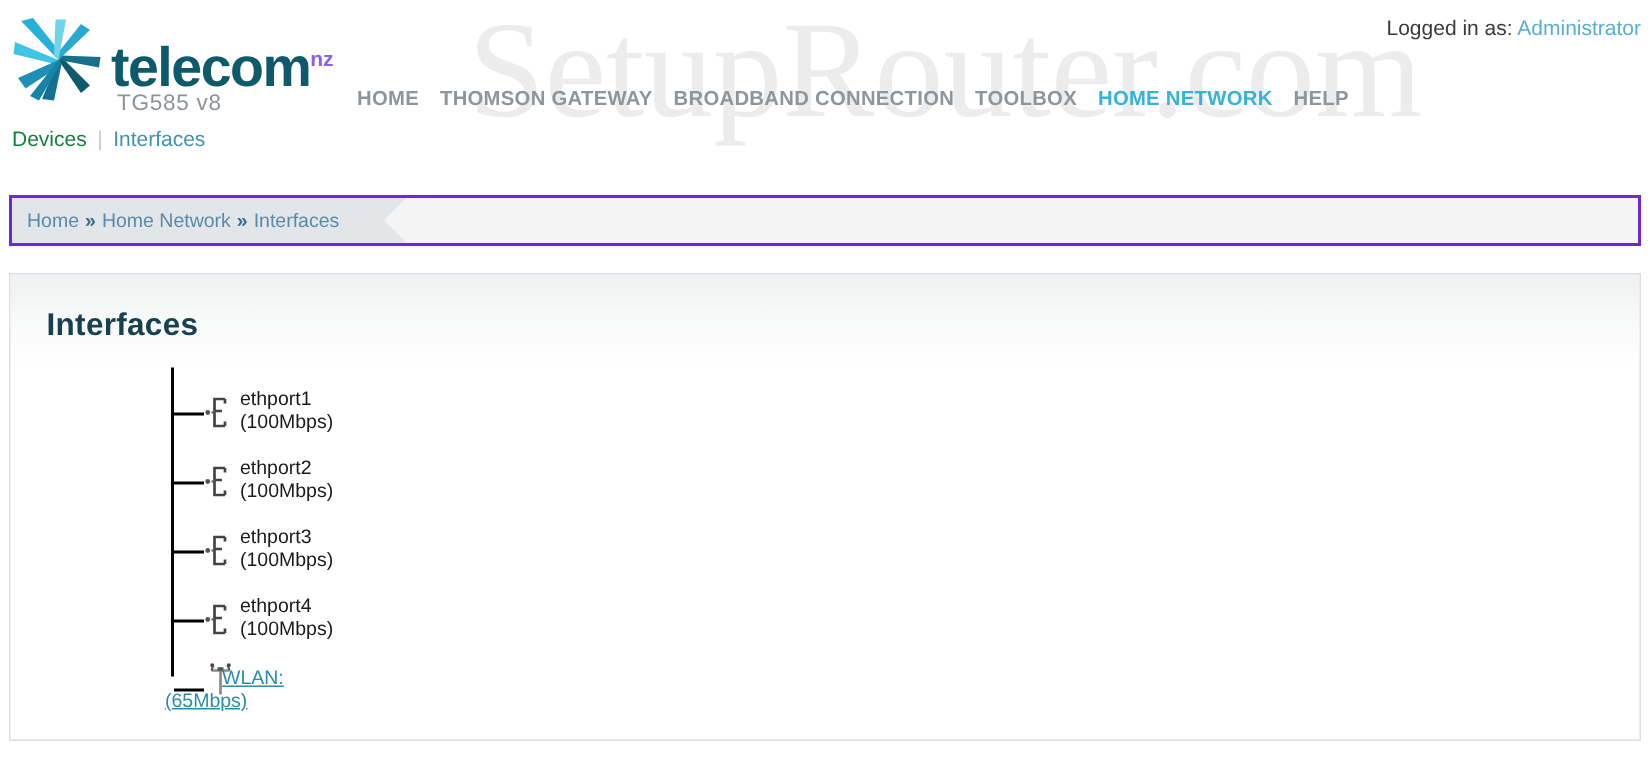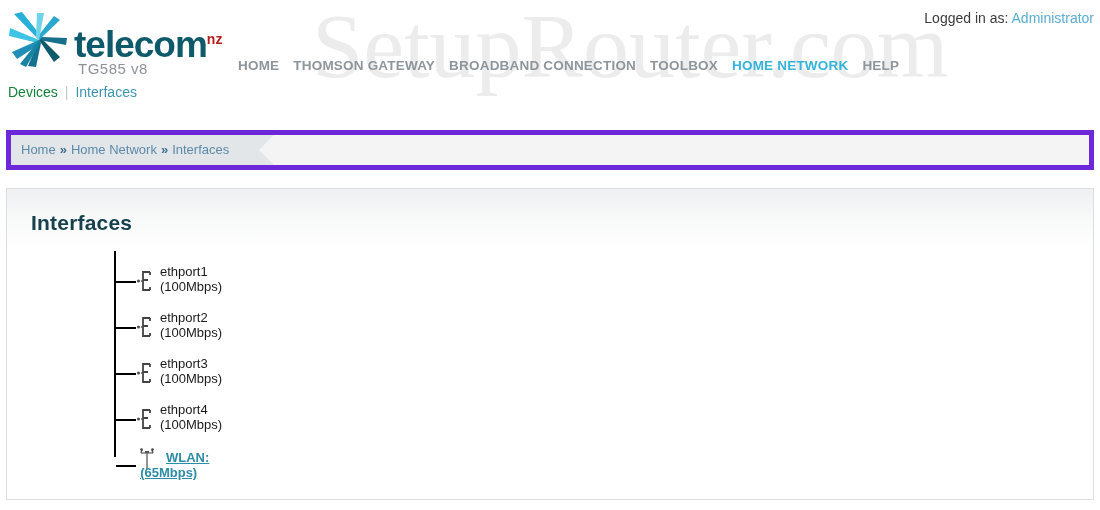--- a/index.html
+++ b/index.html
@@ -59,21 +59,21 @@
     font-size: 37px;
     font-weight: bold;
     color: #0e5a6b;
     letter-spacing: -1px;
     line-height: 38px;
   }
   .brand-sup {
     font-size: 14px;
     font-weight: bold;
     vertical-align: super;
-    color: #b91c1c;
+    color: #8b5cf6;
     letter-spacing: 0px;
   }
   .brand-model {
     position: absolute;
     left: 70px;
     top: 52px;
     font-size: 15px;
     font-weight: normal;
     color: #8d9499;
     letter-spacing: 0.5px;
@@ -128,21 +128,21 @@
     color: #c3c9cd;
     margin: 0 7px;
   }
 
   
   .crumbbar {
     position: relative;
     margin: 20px 6px 0 6px;
     height: 30px;
     background: #f4f4f4;
-    border: 5px solid #6d28d9;
+    border: 2px solid #6d28d9;
     z-index: 2;
     text-align: right;
   }
   .crumbtab {
     position: absolute;
     left: 0;
     top: 0;
     height: 30px;
     width: 248px;
     background: #e3e6e9;
@@ -269,34 +269,32 @@
     font-size: 13px;
     color: #1a1a1a;
     line-height: 15px;
     white-space: nowrap;
   }
   .leaf-text .speed {
     display: block;
   }
 
   .leaf.wlan .leaf-text {
-    left: 52px;
+    left: 34px;
     top: -1px;
     line-height: 15px;
-    font-weight: bold;
   }
   .leaf.wlan a {
     color: #2e8ca6;
     text-decoration: underline;
     font-size: 13px;
   }
   .leaf.wlan .speed {
     display: block;
     margin-left: -38px;
-    text-align: center;
   }
 </style>
 </head>
 <body>
 
 <div class="watermark">SetupRouter.com</div>
 
 <div class="header">
 
   <div class="brand">

